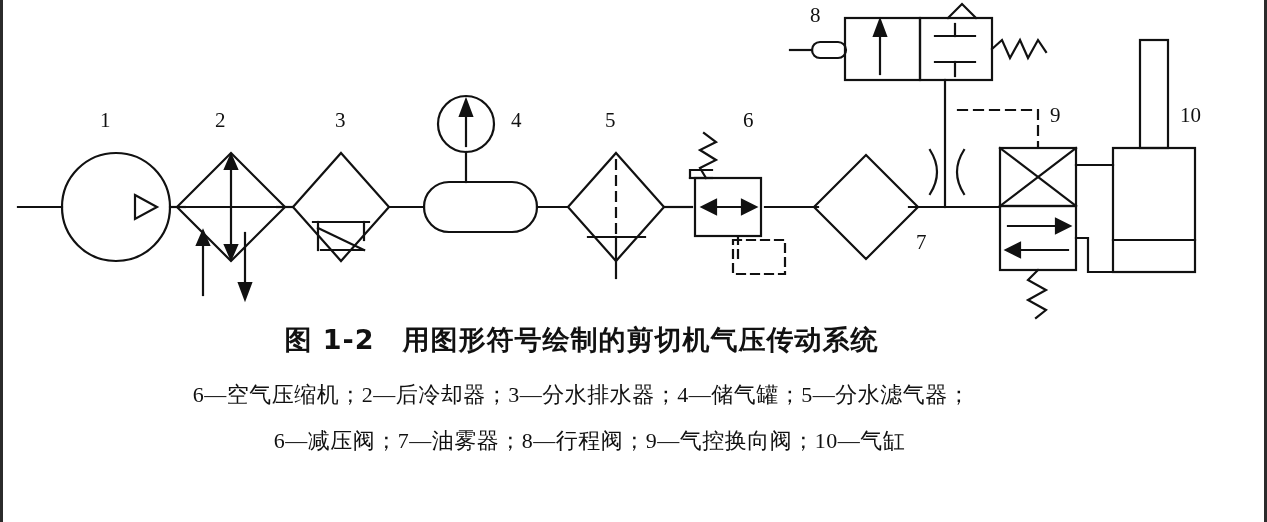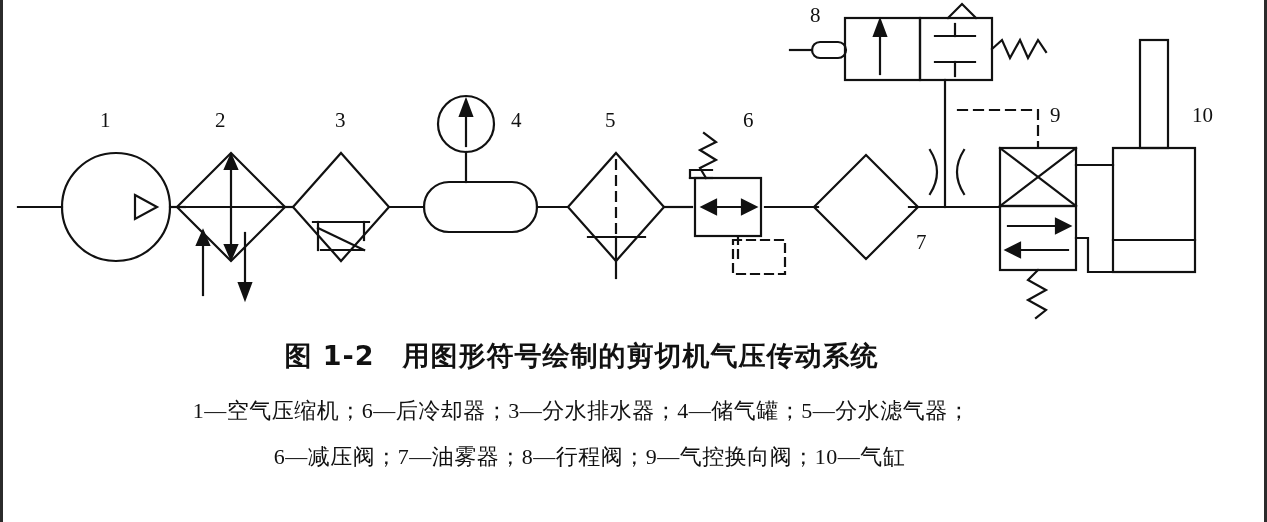--- a/index.html
+++ b/index.html
@@ -42,21 +42,21 @@
     position: absolute;
     font-family: "Liberation Serif", serif;
     font-size: 21px;
     color: #111111;
     line-height: 1;
     white-space: nowrap;
   }
   #caption-block {
     position: absolute;
     left: 0;
-    top: 330px;
+    top: 314px;
     width: 1163px;
     text-align: center;
   }
   .fig-title {
     font-family: "DejaVu Sans", sans-serif;
     font-weight: bold;
     font-size: 27px;
     letter-spacing: 1px;
     color: #111111;
     margin-top: 8px;
@@ -185,21 +185,21 @@
 
   <div class="num-label" style="left:100px; top:110px;">1</div>
   <div class="num-label" style="left:215px; top:110px;">2</div>
   <div class="num-label" style="left:335px; top:110px;">3</div>
   <div class="num-label" style="left:511px; top:110px;">4</div>
   <div class="num-label" style="left:605px; top:110px;">5</div>
   <div class="num-label" style="left:743px; top:110px;">6</div>
   <div class="num-label" style="left:916px; top:232px;">7</div>
   <div class="num-label" style="left:810px; top:5px;">8</div>
   <div class="num-label" style="left:1050px; top:105px;">9</div>
-  <div class="num-label" style="left:1180px; top:105px;margin-left:12px;">10</div>
+  <div class="num-label" style="left:1180px; top:105px;">10</div>
 
   <div id="caption-block">
     <div class="fig-title">图 1-2　用图形符号绘制的剪切机气压传动系统</div>
-    <div class="legend-line">1—空气压缩机；6—后冷却器；3—分水排水器；4—储气罐；5—分水滤气器；</div>
+    <div class="legend-line">6—空气压缩机；2—后冷却器；3—分水排水器；4—储气罐；5—分水滤气器；</div>
     <div class="legend-line second">6—减压阀；7—油雾器；8—行程阀；9—气控换向阀；10—气缸</div>
   </div>
 
 </div>
 
 </body></html>

